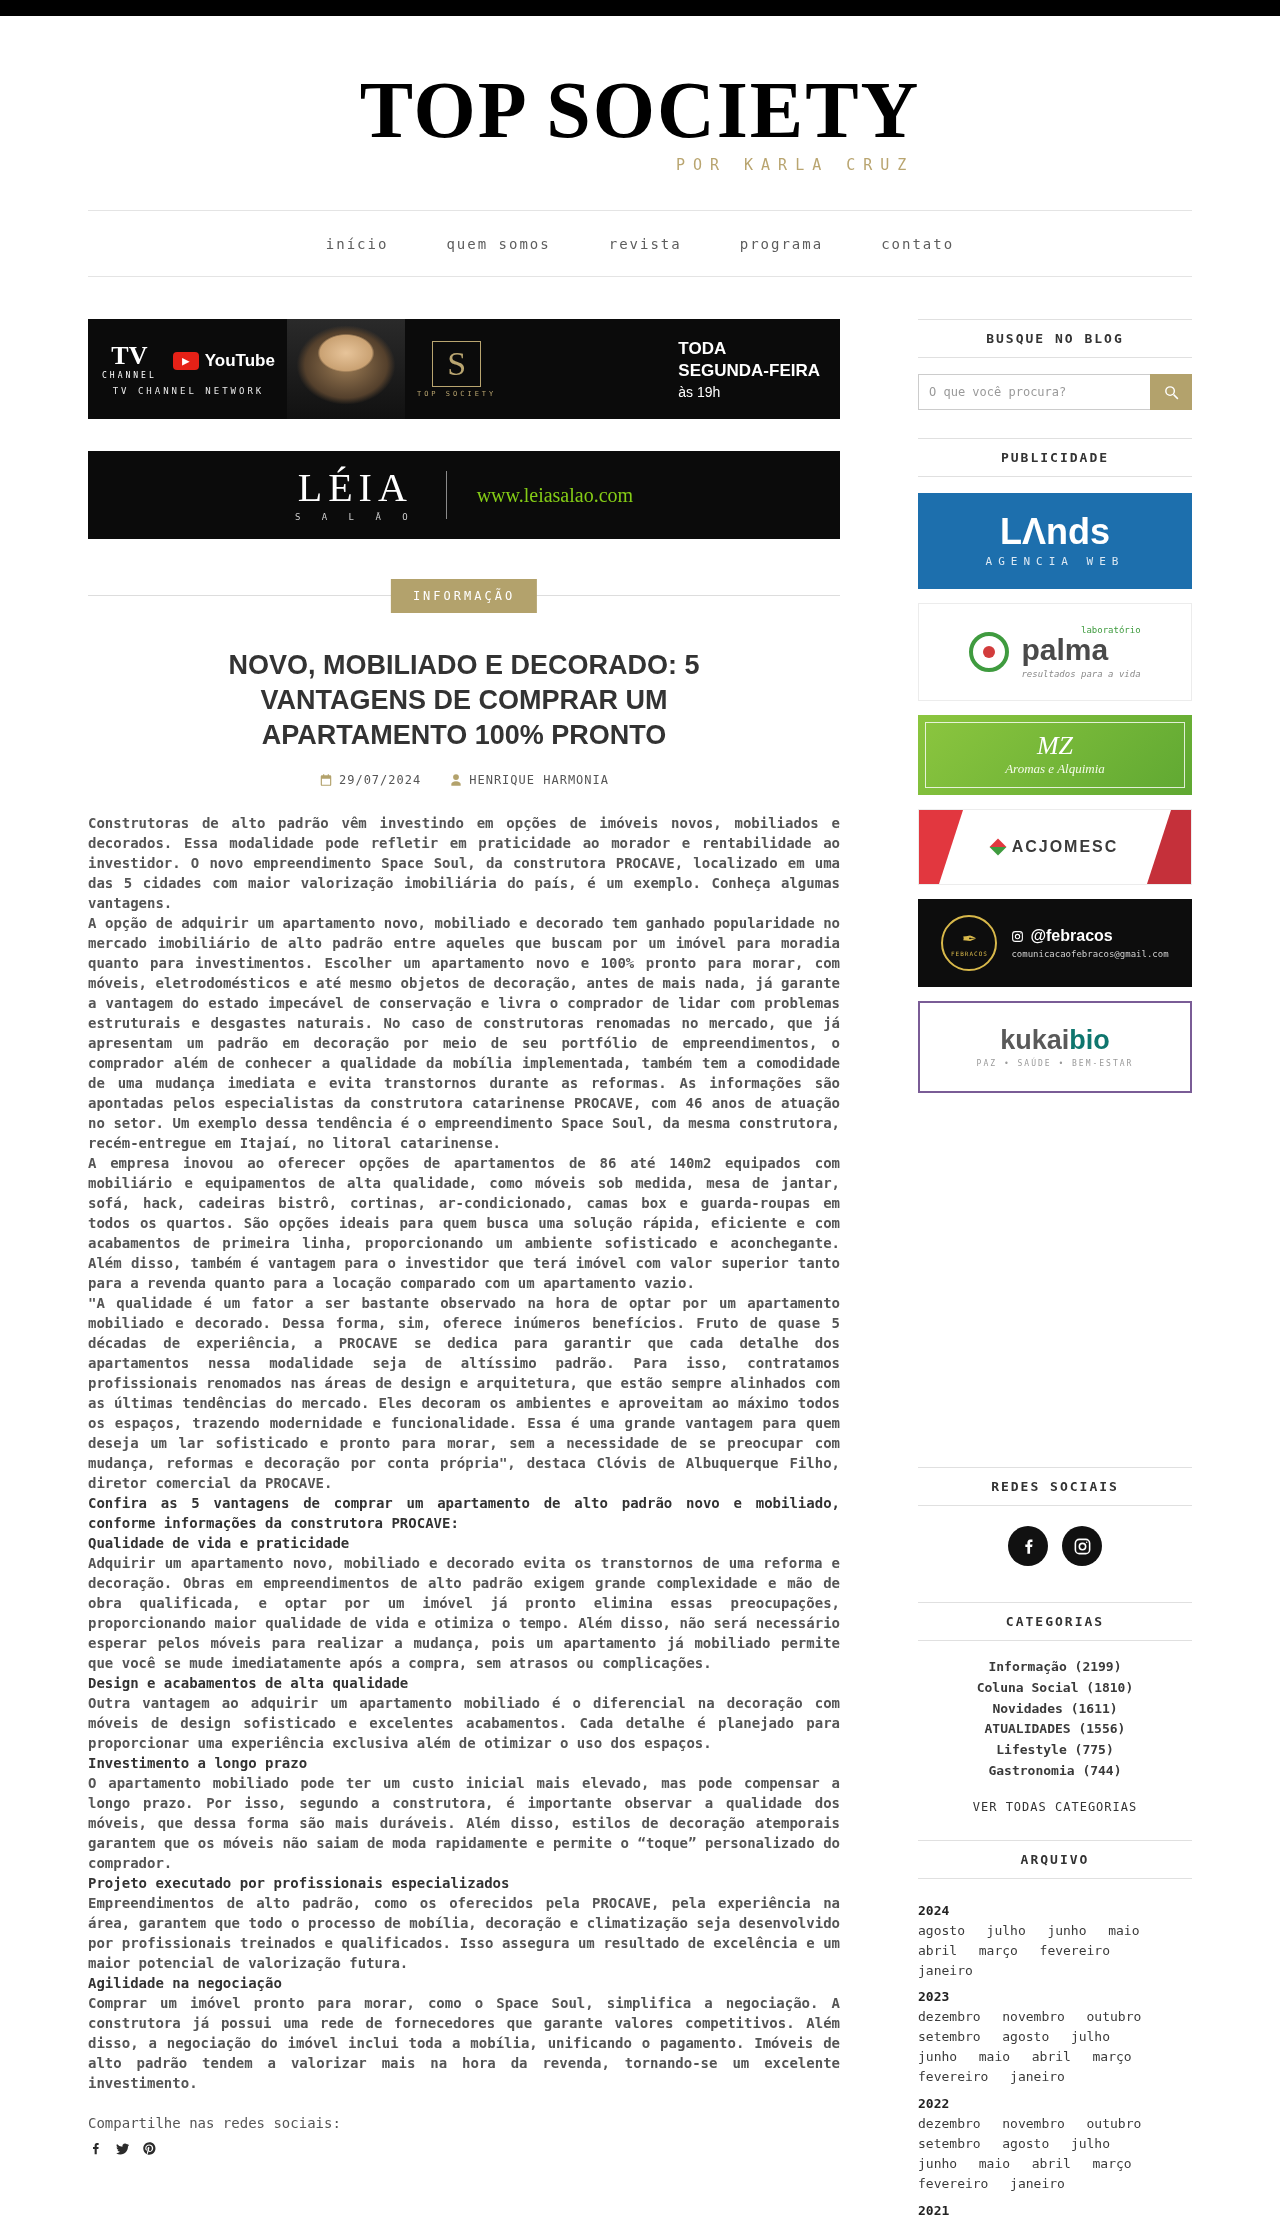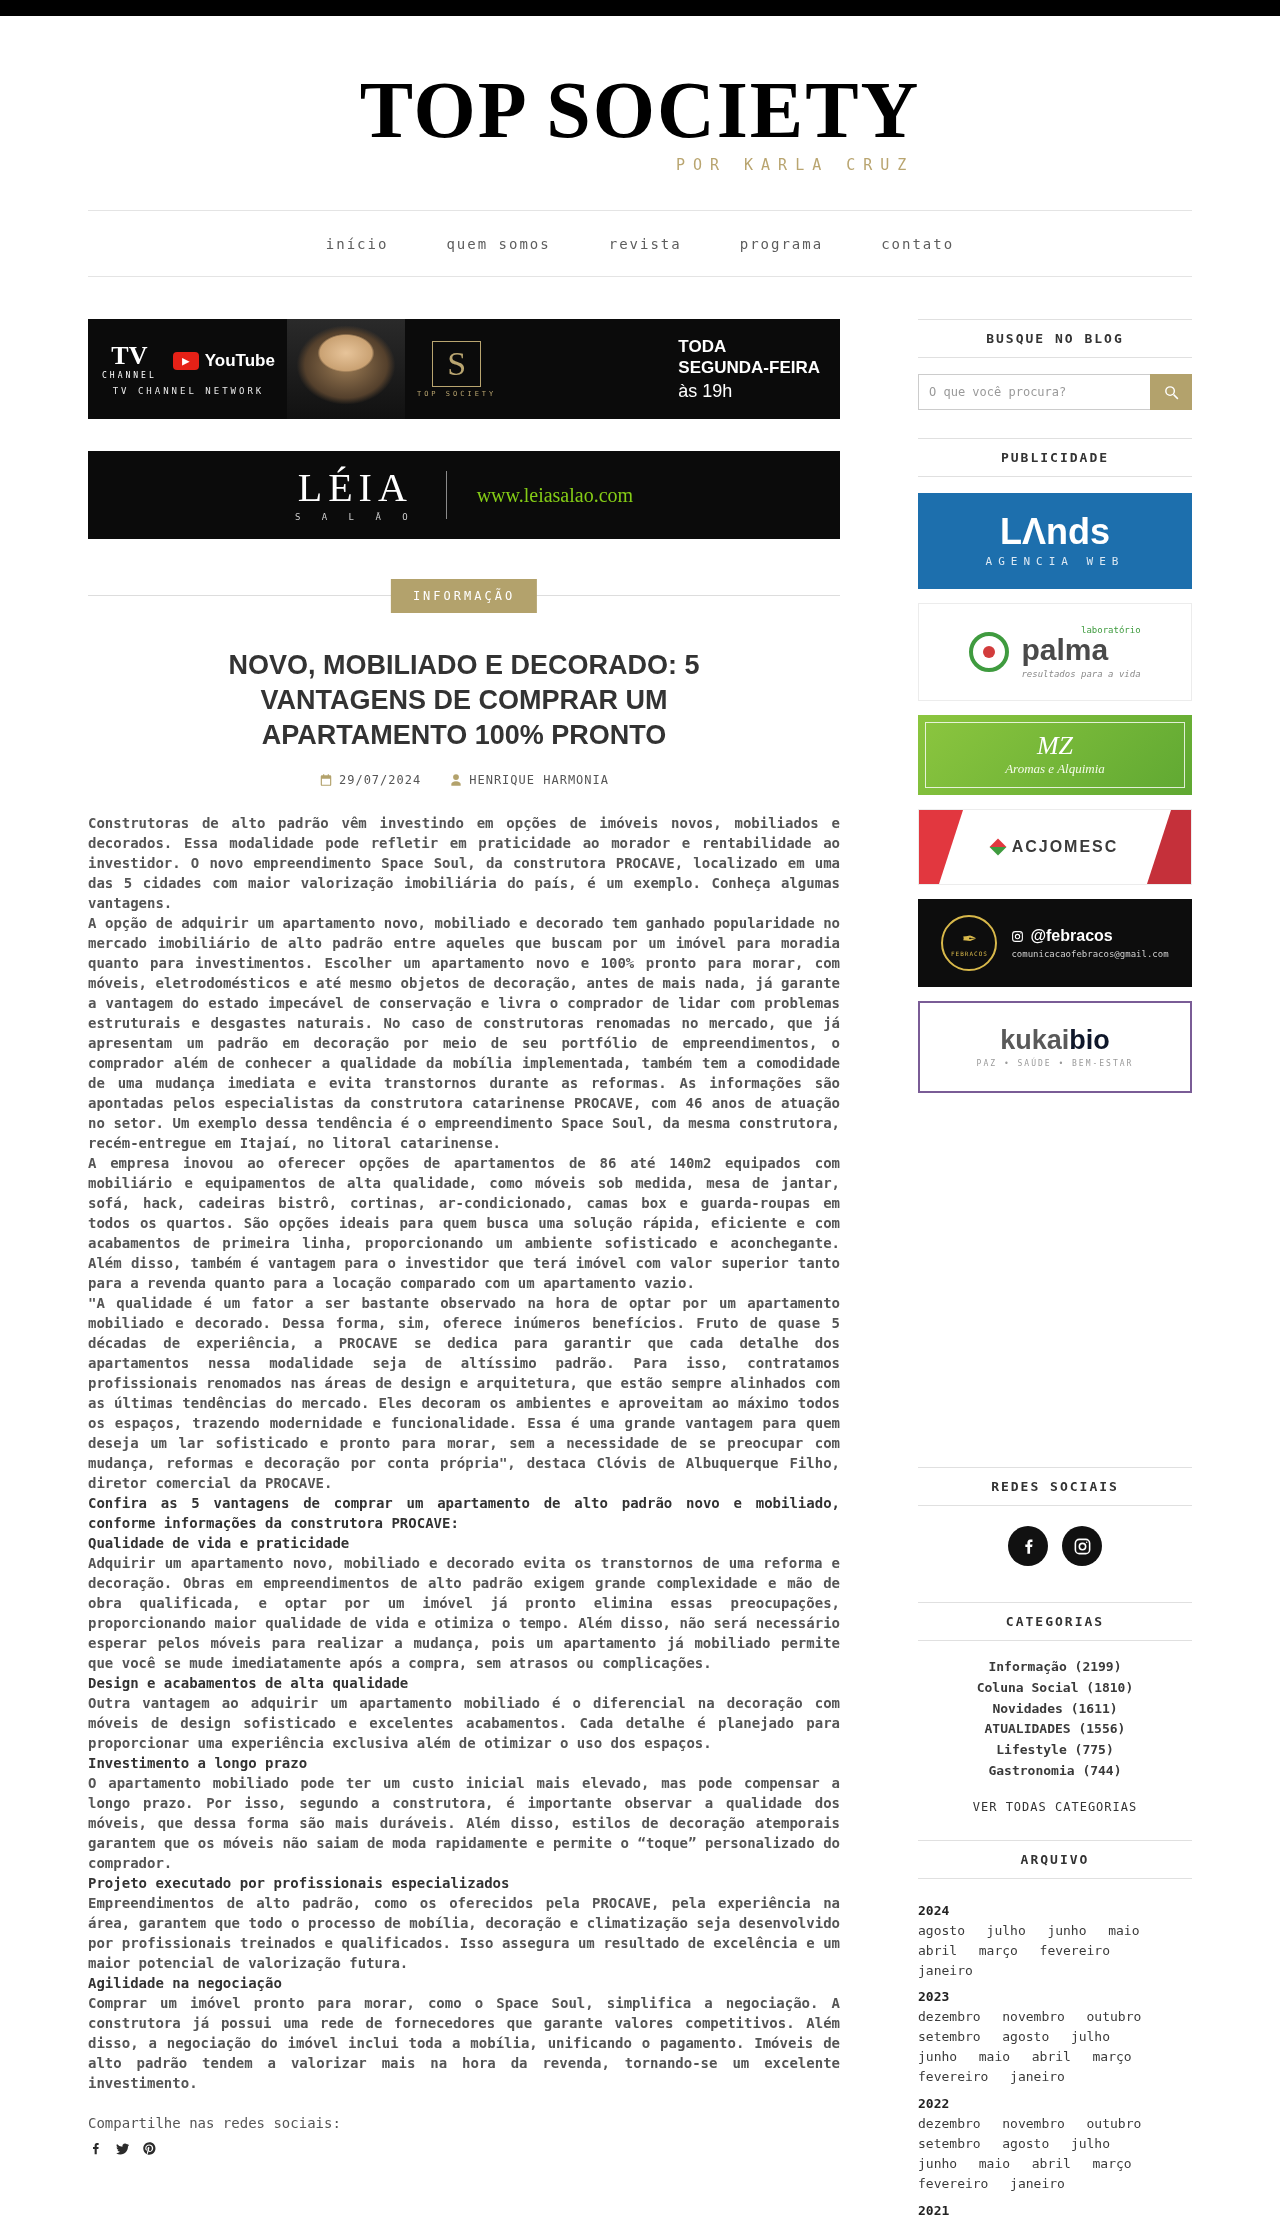--- a/index.html
+++ b/index.html
@@ -61,21 +61,21 @@
     background:
       radial-gradient(ellipse 40% 32% at 50% 34%, #e7c49a 0%, #caa273 55%, rgba(0,0,0,0) 60%),
       radial-gradient(ellipse 58% 55% at 50% 46%, #9b7b54 0%, #54402c 60%, rgba(0,0,0,0) 72%),
       linear-gradient(180deg, #2a2a2a 0%, #111 100%);
   }
   .tvb-slogo { display: flex; flex-direction: column; align-items: center; gap: 3px; }
   .s-mark { border: 1px solid #b9a570; color: #b9a570; font-family: "Liberation Serif", serif; font-size: 34px; line-height: 1; padding: 5px 14px; }
   .s-brand { color: #b9a570; font-size: 7px; letter-spacing: 3px; }
   .tvb-sched { margin-left: auto; color: #fff; text-align: left; padding-right: 6px; font-family: "Liberation Sans", sans-serif; }
   .tvb-sched .s1, .tvb-sched .s2 { font-weight: 700; font-size: 17px; line-height: 1.25; }
-  .tvb-sched .s3 { font-size: 18px; margin-top: 3px; }
+  .tvb-sched .s3 { font-size: 14px; margin-top: 3px; }
 
   .leia-banner { height: 88px; justify-content: center; gap: 30px; }
   .leia-block { display: flex; flex-direction: column; align-items: center; }
   .leia-name { font-family: "Liberation Serif", serif; color: #fff; font-size: 40px; letter-spacing: 6px; line-height: 1; }
   .leia-sub { color: #cfcfcf; font-size: 9px; letter-spacing: 8px; margin-top: 4px; }
   .leia-divider { width: 1px; height: 48px; background: #8a8a8a; }
   .leia-url { font-family: "Liberation Serif", serif; color: #84cc16; font-size: 20px; }
 
   
   .cat-divider { margin-top: 56px; border-top: 1px solid #ddd; position: relative; height: 0; }
@@ -150,21 +150,21 @@
   .feb-emblem { width: 56px; height: 56px; border: 2px solid #d8b84a; border-radius: 50%; display: flex; flex-direction: column; align-items: center; justify-content: center; color: #d8b84a; }
   .feb-quill { font-family: "DejaVu Sans", sans-serif; font-size: 18px; line-height: 1; }
   .feb-ring-label { font-size: 6px; letter-spacing: 1px; margin-top: 2px; }
   .feb-text { display: flex; flex-direction: column; }
   .feb-handle { display: flex; align-items: center; gap: 6px; color: #fff; font-family: "Liberation Sans", sans-serif; font-weight: 700; font-size: 16px; }
   .feb-handle svg { width: 13px; height: 13px; stroke: #fff; fill: none; stroke-width: 2; }
   .feb-email { color: #cfcfcf; font-size: 9px; margin-top: 4px; }
 
   .ad-kukai { height: 92px; background: #fff; border: 2px solid #7a5c96; flex-direction: column; }
   .kukai-brand { font-family: "Liberation Sans", sans-serif; font-weight: 700; font-size: 27px; color: #5a5a5a; line-height: 1; }
-  .kukai-bio { color: #0f172a; }
+  .kukai-bio { color: #0f766e; }
   .kukai-tag { font-size: 8px; letter-spacing: 2px; color: #9a9a9a; margin-top: 5px; }
 
   .side-spacer { height: 360px; }
 
   .social-row { display: flex; justify-content: center; gap: 14px; padding: 20px 0 26px; }
   .social-circle { width: 40px; height: 40px; border-radius: 50%; background: #111; display: flex; align-items: center; justify-content: center; }
   .social-circle svg { width: 19px; height: 19px; }
 
   .cats-block { margin-top: 10px; }
   .cat-list { padding: 16px 0 4px; text-align: center; }

